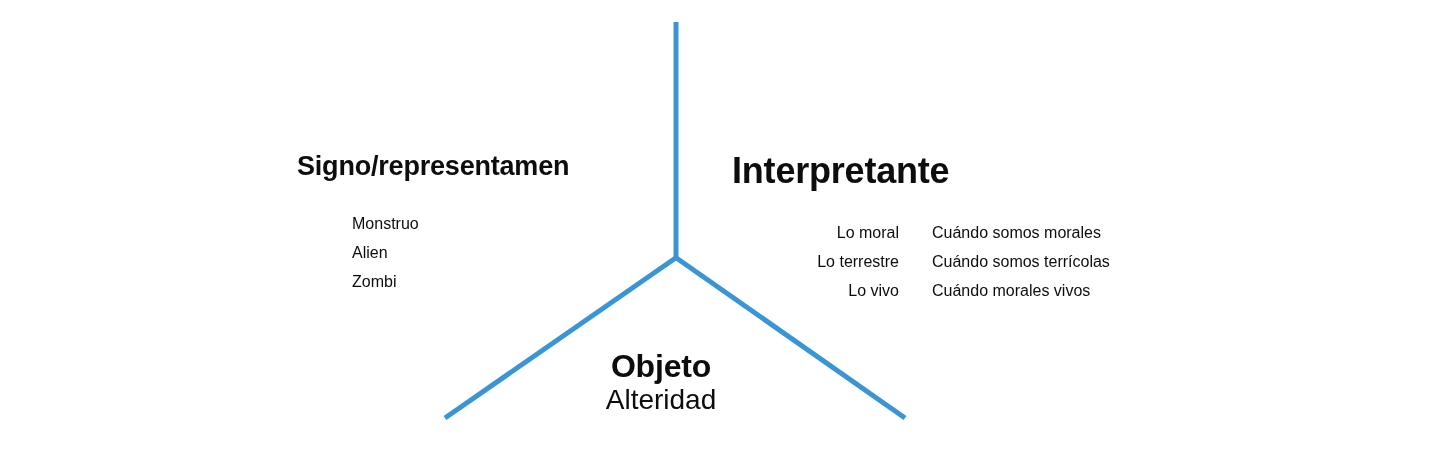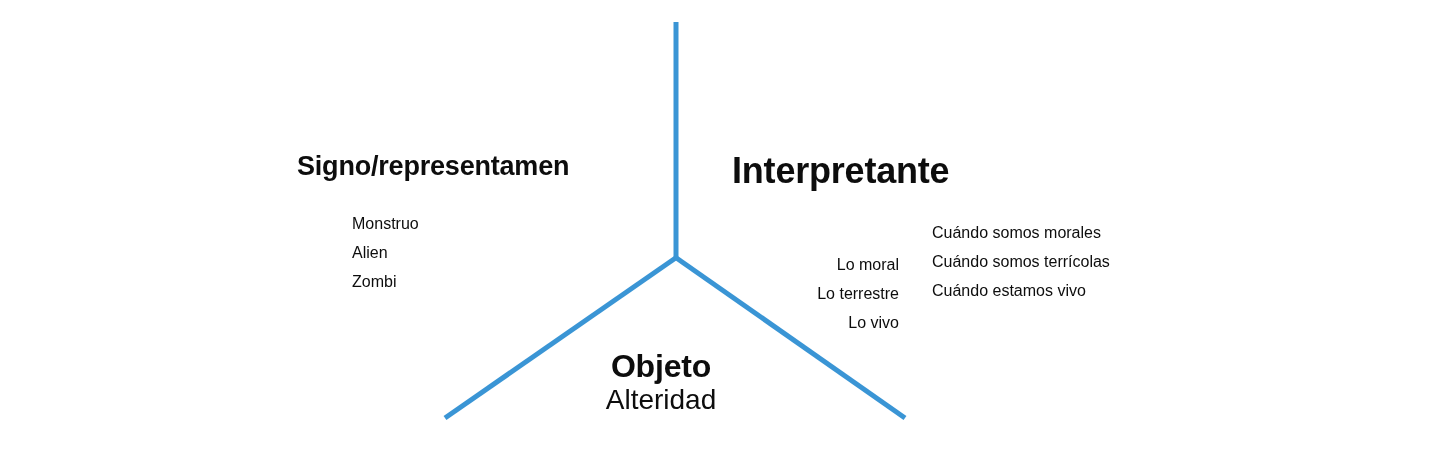--- a/index.html
+++ b/index.html
@@ -66,21 +66,20 @@
     top: 152px;
   }
   #interpretante-table {
     margin-top: 28px;
     display: flex;
     align-items: flex-start;
   }
   #interpretante-col-a {
     width: 167px;
     text-align: right;
-    margin-top: 32px;
   }
   #interpretante-col-b {
     margin-left: 33px;
     text-align: left;
   }
 
   
   #zone-objeto {
     left: 541px;
     top: 350px;
@@ -120,21 +119,21 @@
     <div class="zone-title">Interpretante</div>
     <div id="interpretante-table">
       <div id="interpretante-col-a">
         <div class="zone-sub">Lo moral</div>
         <div class="zone-sub">Lo terrestre</div>
         <div class="zone-sub">Lo vivo</div>
       </div>
       <div id="interpretante-col-b">
         <div class="zone-sub">Cuándo somos morales</div>
         <div class="zone-sub">Cuándo somos terrícolas</div>
-        <div class="zone-sub">Cuándo estamos vivo</div>
+        <div class="zone-sub">Cuándo morales vivos</div>
       </div>
     </div>
   </div>
 
   <div class="zone" id="zone-objeto">
     <div class="zone-title">Objeto</div>
     <div id="objeto-sub">Alteridad</div>
   </div>
 
 </div>

